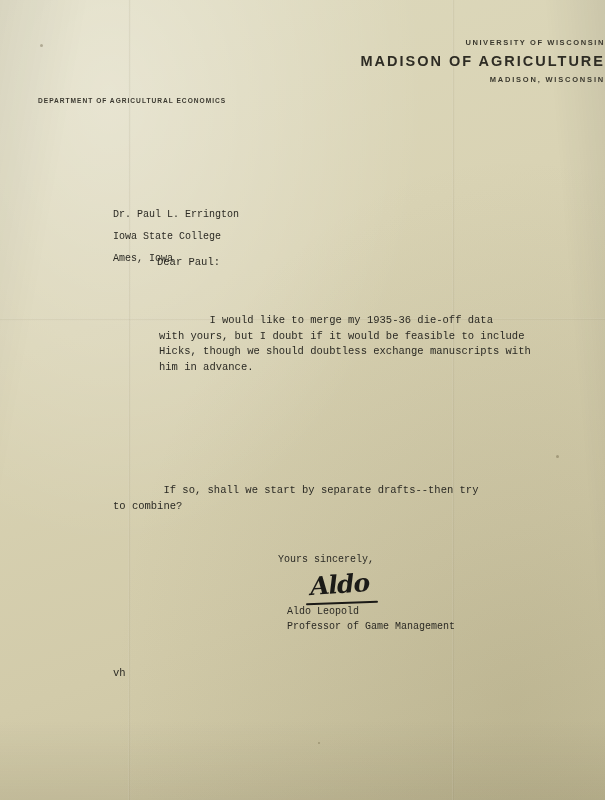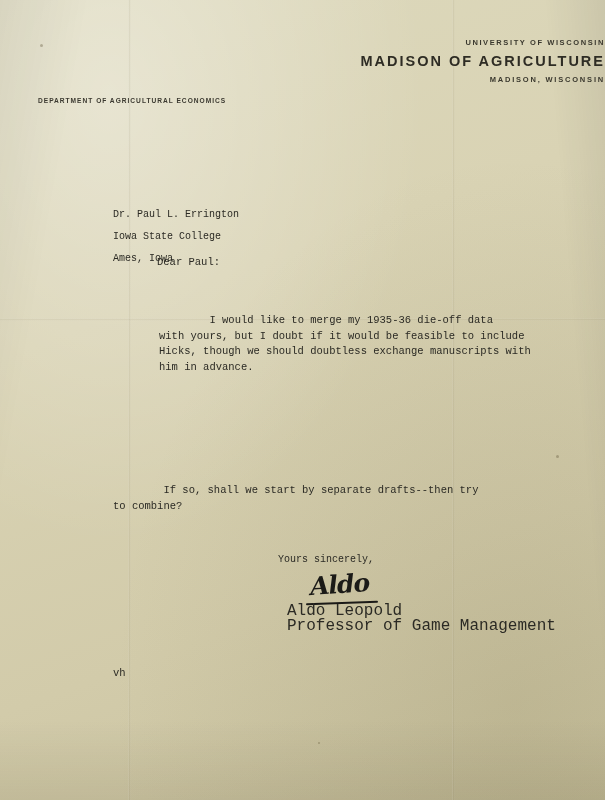--- a/index.html
+++ b/index.html
@@ -157,21 +157,21 @@
     width: 72px;
     height: 2px;
     background: #1b1a17;
     transform: rotate(-2deg);
     border-radius: 2px;
   }
   .signer {
     position: absolute;
     top: 604px;
     left: 287px;
-    font-size: 16px;
+    font-size: 10px;
     line-height: 15px;
     white-space: pre;
   }
   .initials {
     position: absolute;
     top: 651px;
     left: 113px;
     font-size: 10.5px;
     margin-top: 16px;
   }

